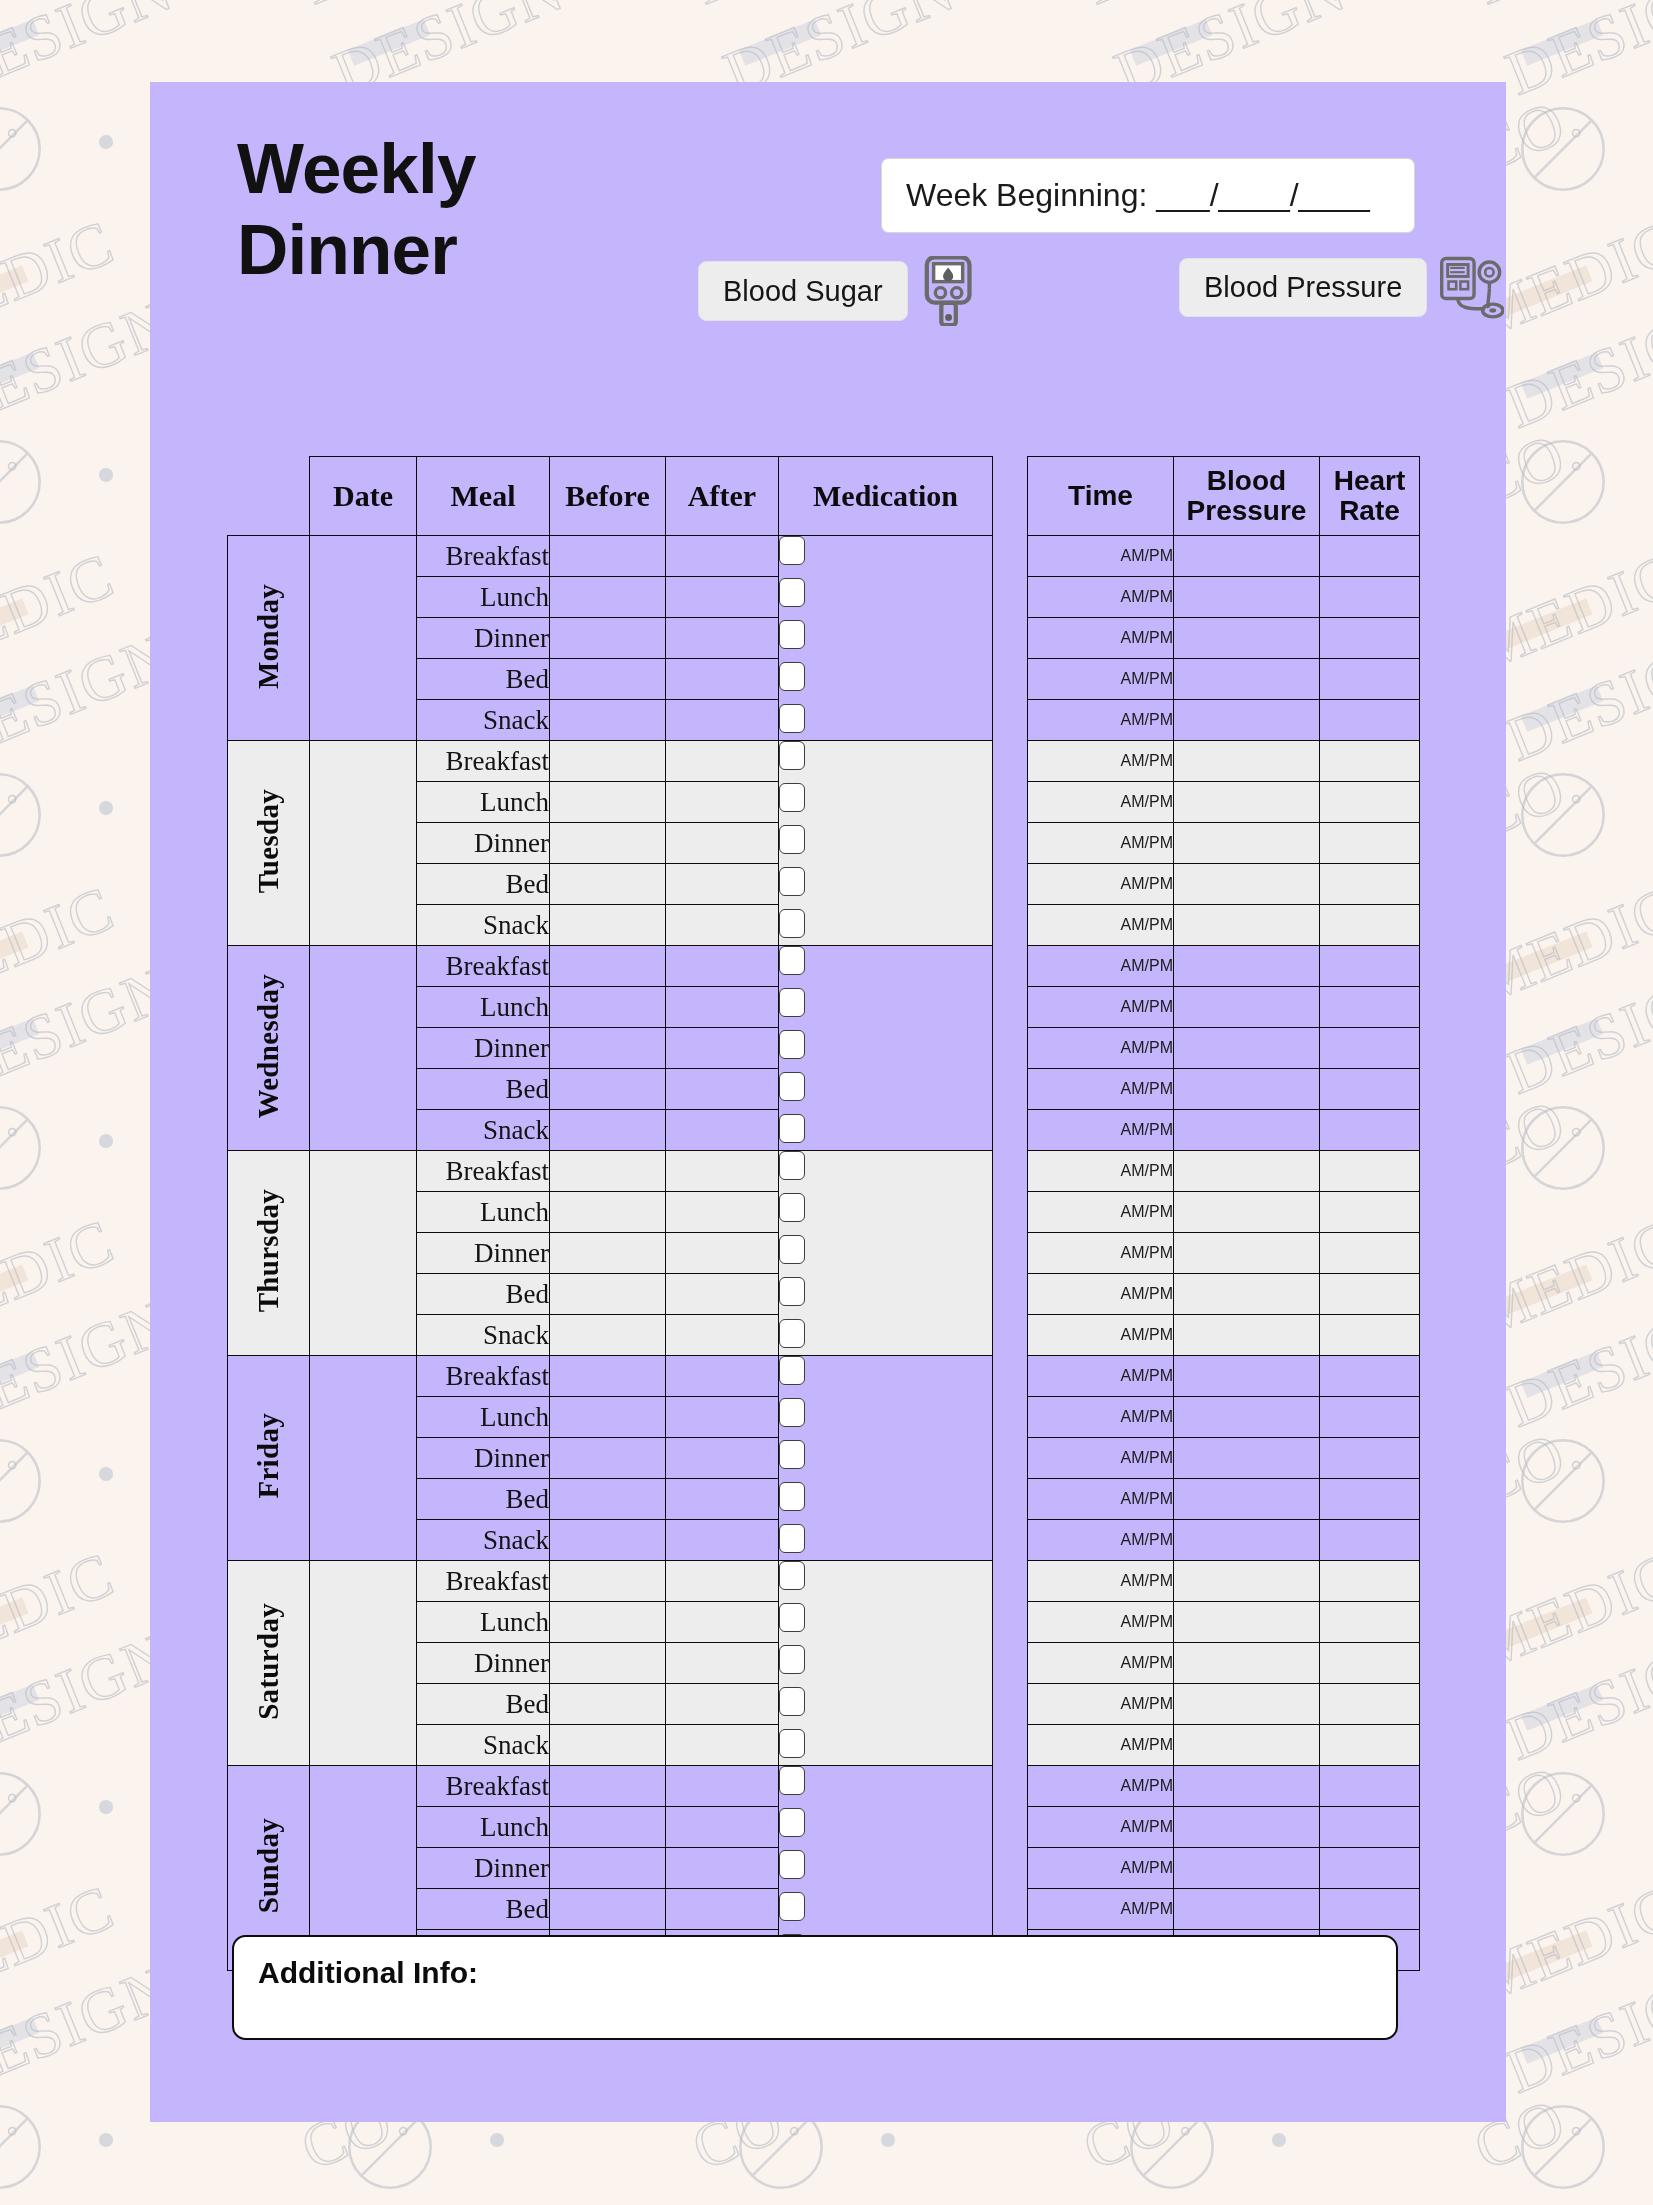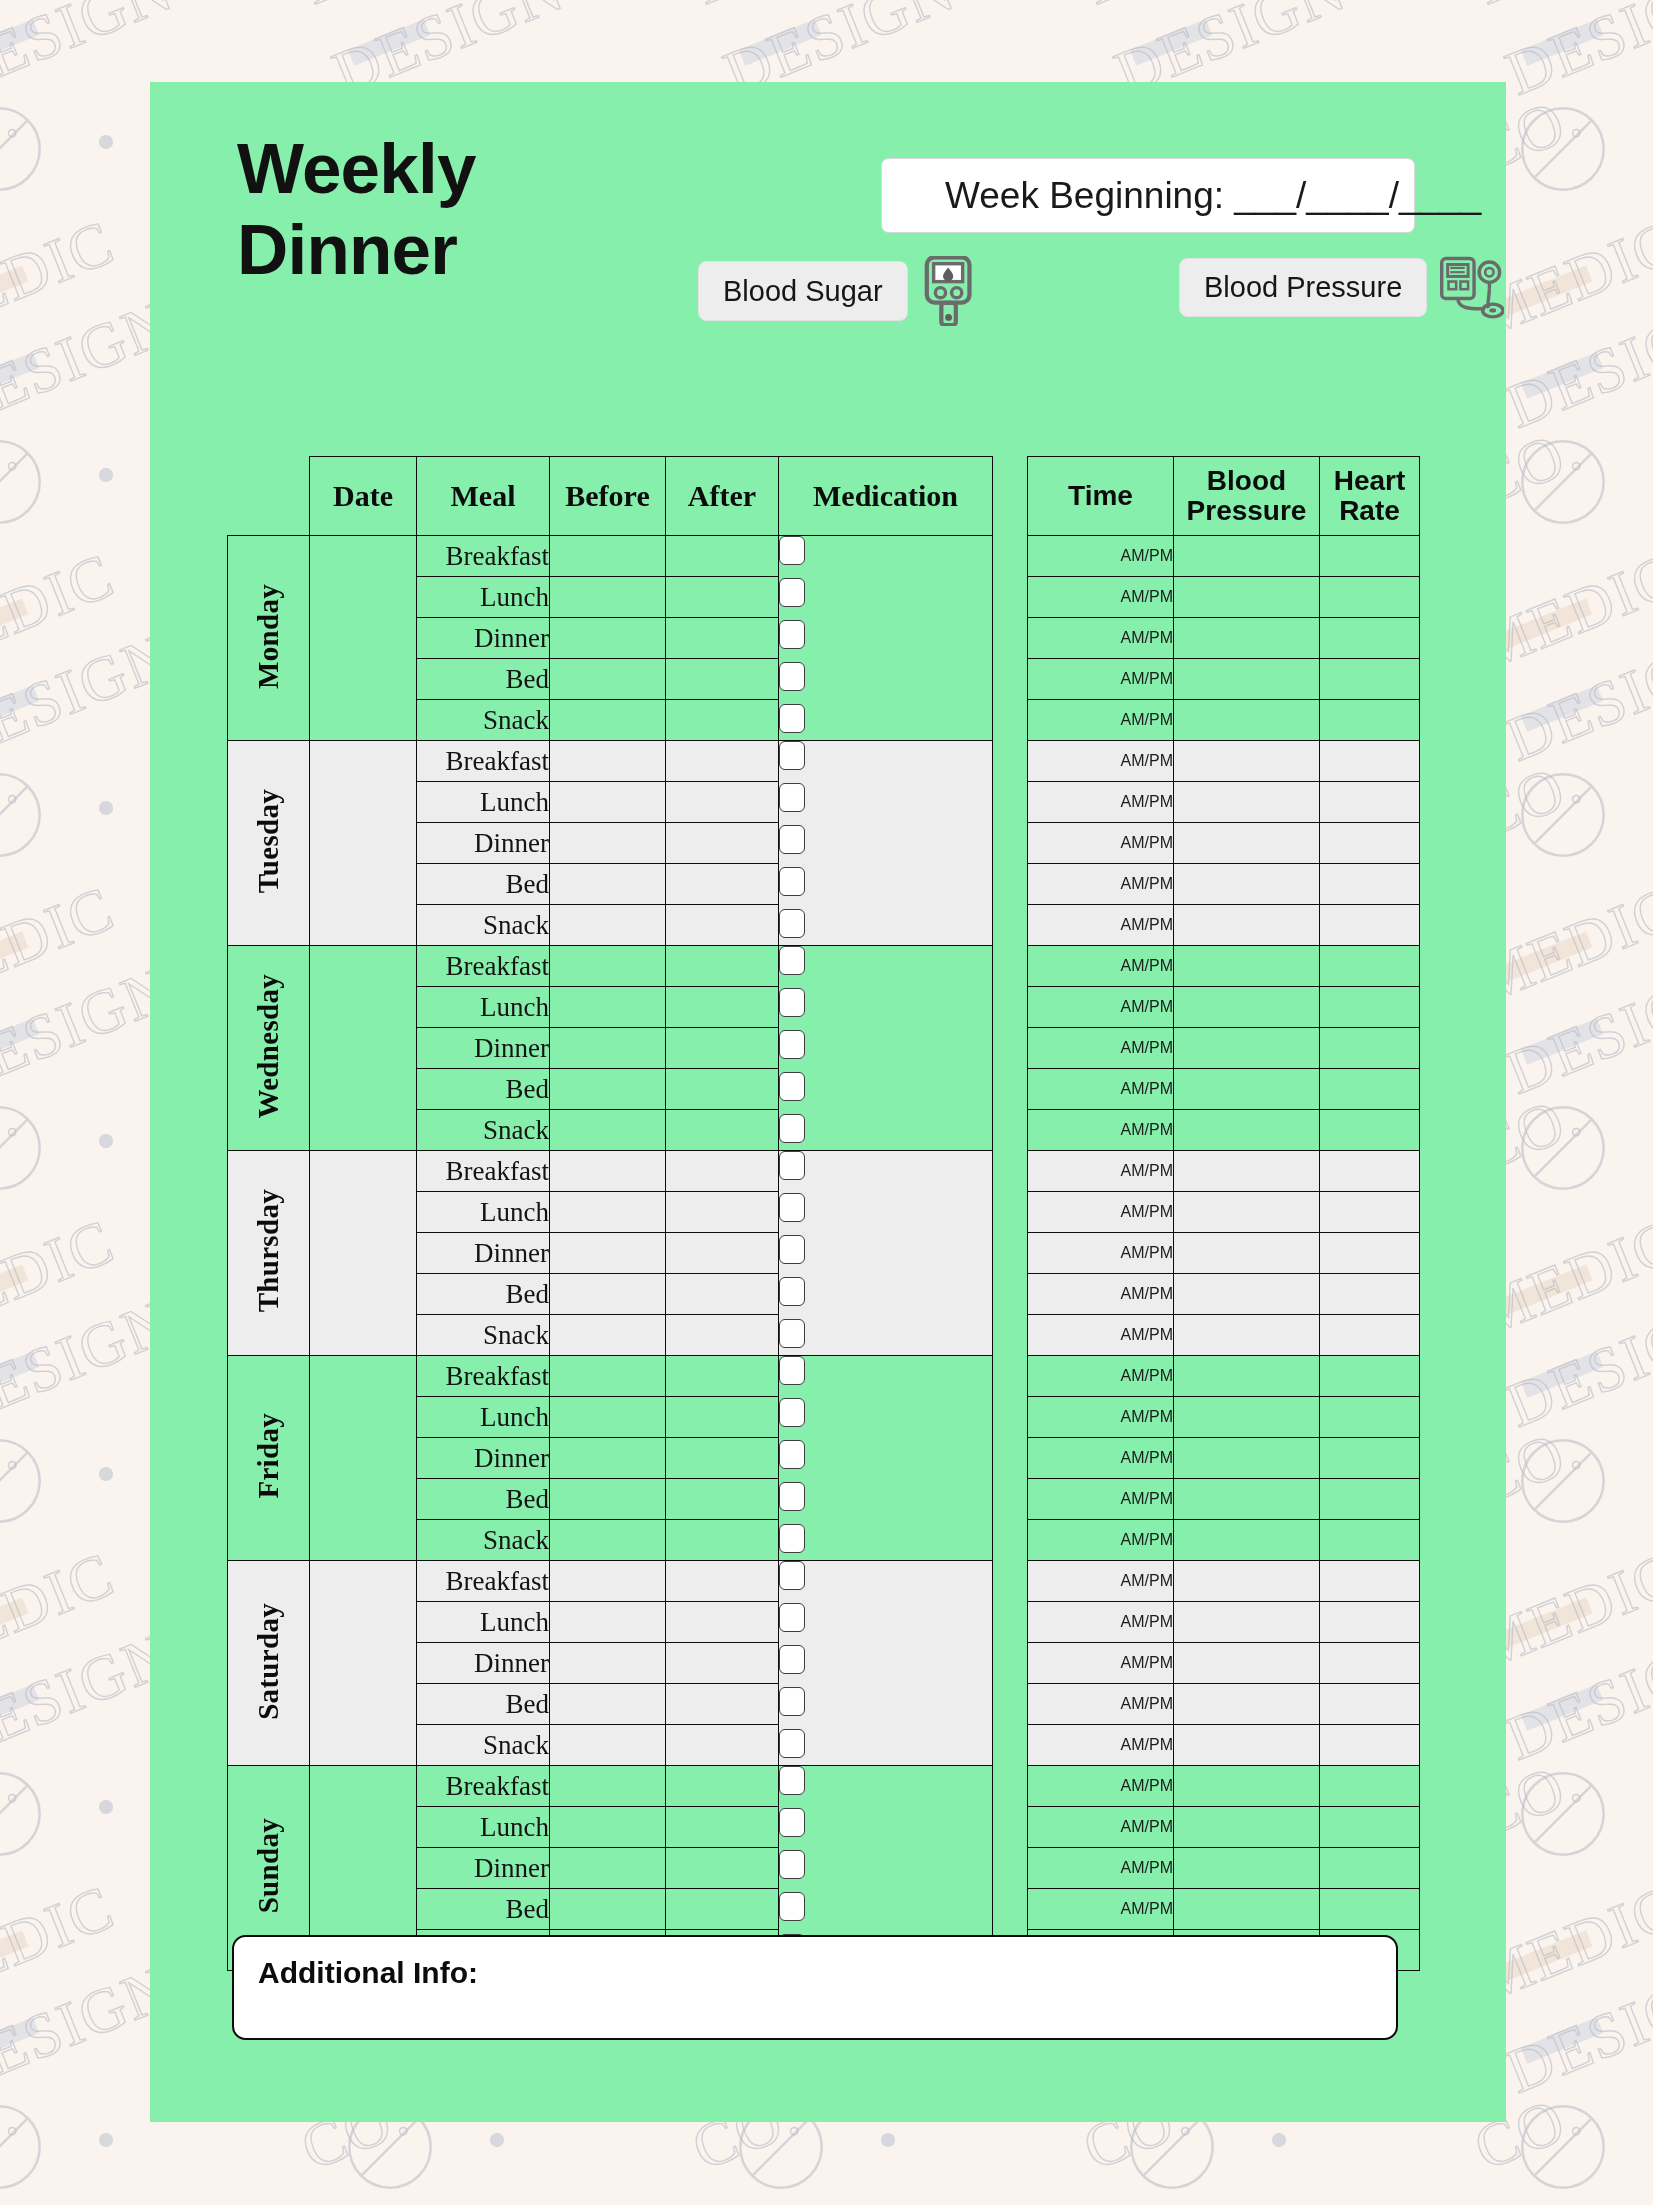--- a/index.html
+++ b/index.html
@@ -58,21 +58,21 @@
     opacity: .55;
   }
 
   
   #page-sheet {
     position: absolute;
     left: 150px;
     top: 82px;
     width: 1356px;
     height: 2040px;
-    background: #86efac;
+    background: #c4b5fd;
     z-index: 1;
   }
 
   
   #header-area { position: absolute; left: 0; top: 0; width: 100%; height: 280px; }
 
   #page-title {
     position: absolute;
     left: 87px;
     top: 47px;
@@ -92,24 +92,23 @@
     height: 75px;
     border: 1.7px solid #d7d7d7;
     border-radius: 7.6px;
     background: #fff;
     box-sizing: border-box;
     display: flex;
     align-items: center;
     padding-left: 24px;
   }
   #week-beginning-label {
-    font-size: 37px;
+    font-size: 32px;
     color: #1a1a1a;
     white-space: nowrap;
-    margin-left: 39px;
   }
 
   .measure-chip {
     position: absolute;
     display: flex;
     align-items: center;
     gap: 12px;
   }
   #blood-sugar-chip  { left: 548px; top: 174px; }
   #blood-pressure-chip { left: 1029px; top: 174px; }

